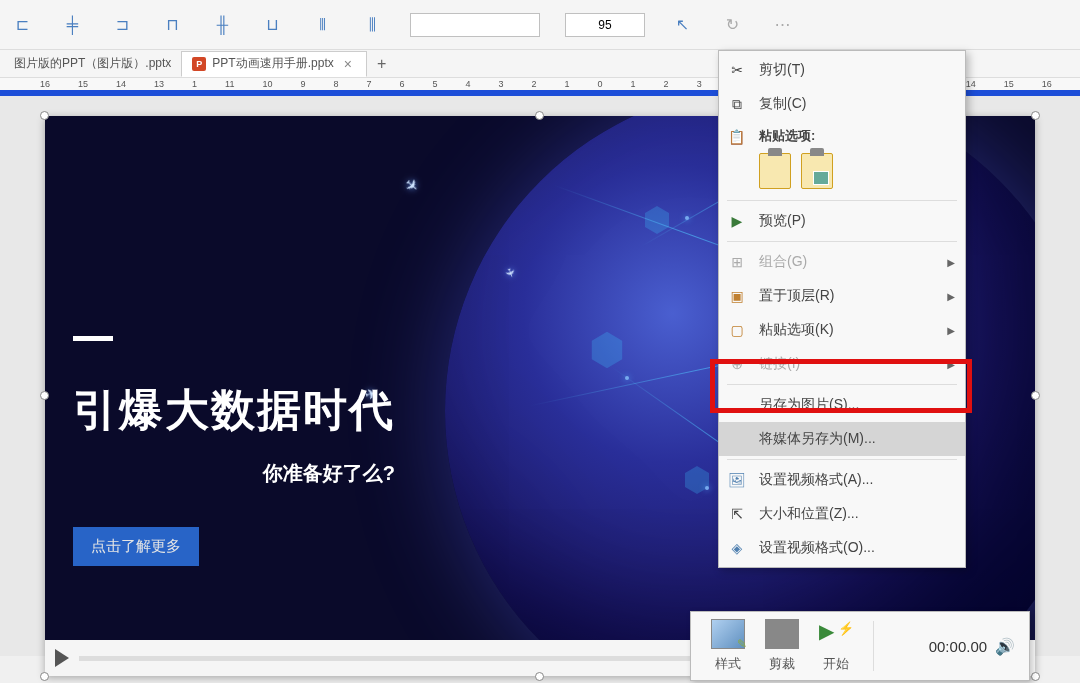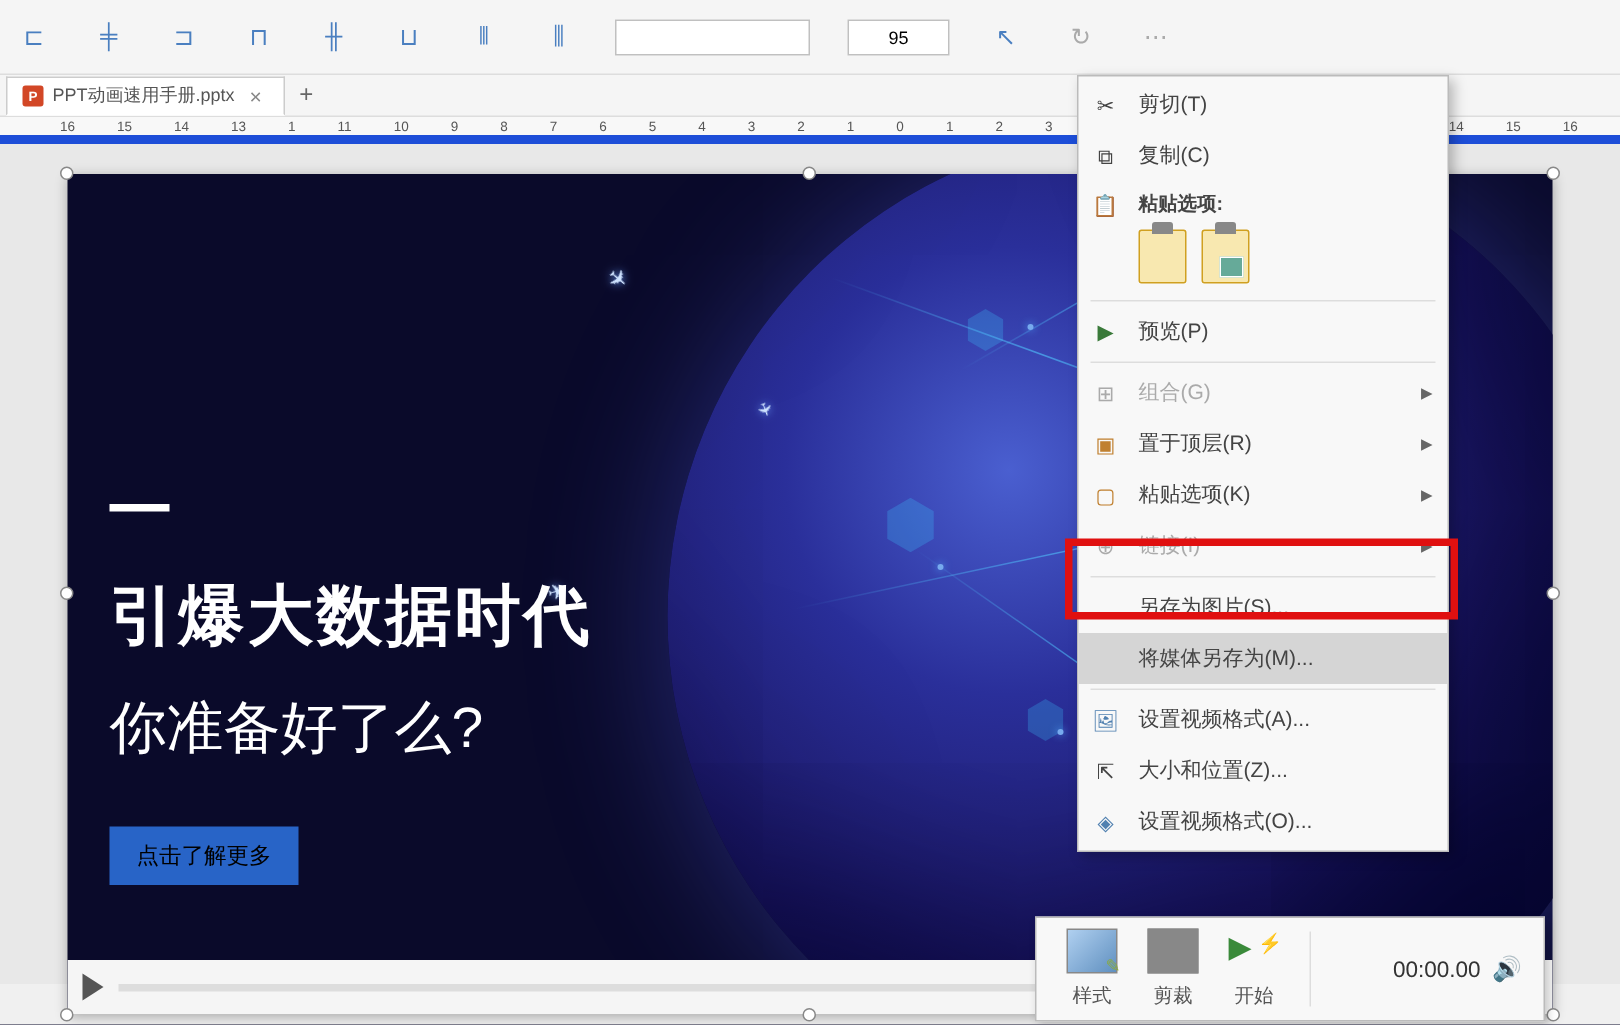--- a/index.html
+++ b/index.html
@@ -1,21 +1,21 @@
 <!DOCTYPE html>
 <html><head>
 <meta charset="utf-8">
 <style>
 * { margin: 0; padding: 0; box-sizing: border-box; font-family: "Microsoft YaHei", sans-serif; }
 body { background: #f0f0f0; width: 1080px; height: 683px; overflow: hidden; position: relative; }
 
 .toolbar { height: 50px; background: #f5f5f5; border-bottom: 1px solid #ddd; display: flex; align-items: center; padding: 0 10px; gap: 25px; }
 .tool-btn { width: 25px; height: 25px; display: flex; align-items: center; justify-content: center; color: #4a7fc0; cursor: pointer; }
 .tool-input { width: 130px; height: 24px; border: 1px solid #c0c0c0; background: white; padding: 0 6px; font-size: 12px; }
-.tool-input.small { width: 68px; text-align: center; }
+.tool-input.small { width: 80px; text-align: center; }
 
 .tabs { height: 28px; background: #f5f5f5; display: flex; align-items: center; padding: 0 4px; border-bottom: 1px solid #ddd; }
 .tab { height: 26px; display: flex; align-items: center; padding: 0 10px; gap: 6px; font-size: 12px; color: #555; cursor: pointer; }
 .tab.active { background: white; border: 1px solid #ccc; border-bottom: 1px solid white; }
 .pp-icon { width: 14px; height: 14px; background: #d24726; color: white; font-size: 9px; font-weight: bold; display: flex; align-items: center; justify-content: center; border-radius: 2px; }
 .tab-close { color: #888; font-size: 14px; padding: 0 4px; }
 .tab-add { padding: 0 10px; color: #666; font-size: 16px; cursor: pointer; }
 
 .ruler { height: 18px; background: #f8f8f8; border-bottom: 6px solid #1d4ed8; position: relative; font-size: 9px; color: #666; overflow: hidden; display:flex; align-items:center; }
 .ruler-marks { position: relative; width: 100%; height: 100%; display:flex; align-items:center; padding-left: 40px; gap: 28px; }
@@ -26,22 +26,22 @@
 .slide { width: 990px; height: 560px; background: #0a0a2a; position: relative; overflow: hidden; box-shadow: 0 2px 8px rgba(0,0,0,0.3); }
 .globe { position: absolute; right: -60px; top: -30px; width: 650px; height: 650px; border-radius: 50%; background: radial-gradient(circle at 35% 35%, #4a5fd0 0%, #2a2f9a 25%, #1a1560 55%, #0a0a30 85%); box-shadow: inset -80px -80px 150px rgba(0,0,40,0.8), 0 0 90px rgba(90,100,255,0.35); }
 .hex { position: absolute; width: 24px; height: 28px; background: rgba(60,200,255,0.25); clip-path: polygon(50% 0%, 100% 25%, 100% 75%, 50% 100%, 0% 75%, 0% 25%); }
 .line { position: absolute; height: 1px; background: linear-gradient(90deg, transparent, rgba(80,200,255,0.6), transparent); }
 .dot { position: absolute; width: 4px; height: 4px; background: #7ae; border-radius: 50%; box-shadow: 0 0 6px #5af; }
 .plane { position:absolute; color:#cfe3ff; filter: drop-shadow(0 0 3px #6a9fff); }
 
 .slide-text { position: absolute; left: 28px; top: 220px; color: white; }
 .dash { width: 40px; height: 5px; background: white; margin-bottom: 40px; }
 .title { font-size: 44px; font-weight: 700; letter-spacing: 2px; margin-bottom: 20px; }
-.subtitle { font-size: 38px; font-weight: 400; margin-bottom: 40px; }
-.cta { display: inline-block; padding: 10px 18px; background: #2864c7; color: #000000; font-size: 15px; cursor: pointer; }
+.subtitle { font-size: 20px; font-weight: 700; margin-bottom: 40px; text-align: right; }
+.cta { display: inline-block; padding: 10px 18px; background: #2864c7; color: #e5e5e5; font-size: 15px; cursor: pointer; }
 
 .handle { position: absolute; width: 9px; height: 9px; background: white; border: 1px solid #888; border-radius: 50%; z-index: 5; }
 .handle.tl { left:-5px; top:-5px; } .handle.tm { left:50%; top:-5px; margin-left:-5px; } .handle.tr { right:-5px; top:-5px; }
 .handle.ml { left:-5px; top:50%; margin-top:-5px; } .handle.mr { right:-5px; top:50%; margin-top:-5px; }
 .handle.bl { left:-5px; bottom:-5px; } .handle.bm { left:50%; bottom:-5px; margin-left:-5px; } .handle.br { right:-5px; bottom:-5px; }
 
 .media-bar { position: absolute; bottom: 0; left: 0; right: 0; height: 36px; background: #f5f5f5; display: flex; align-items: center; padding: 0 10px; gap: 10px; }
 .play-btn { width: 0; height: 0; border-left: 14px solid #555; border-top: 9px solid transparent; border-bottom: 9px solid transparent; cursor: pointer; }
 .timeline { flex: 1; height: 5px; background: #ddd; position: relative; cursor: pointer; }
 .time-text { font-size: 13px; color: #555; }
@@ -82,20 +82,23 @@
   <span class="tool-btn">⫴</span>
   <span class="tool-btn">⫼</span>
   <input class="tool-input" style="">
   <input class="tool-input small" value="95" style="">
   <span class="tool-btn">↖</span>
   <span class="tool-btn" style="color:#aaa">↻</span>
   <span class="tool-btn" style="color:#aaa">⋯</span>
 </div>
 
 <div class="tabs">
+  <div class="tab">
+    <span>图片版的PPT（图片版）.pptx</span>
+  </div>
   <div class="tab active">
     <span class="pp-icon">P</span>
     <span>PPT动画速用手册.pptx</span>
     <span class="tab-close">×</span>
   </div>
   <span class="tab-add">+</span>
 </div>
 
 <div class="ruler">
   <div class="ruler-marks" id="ruler-marks">

